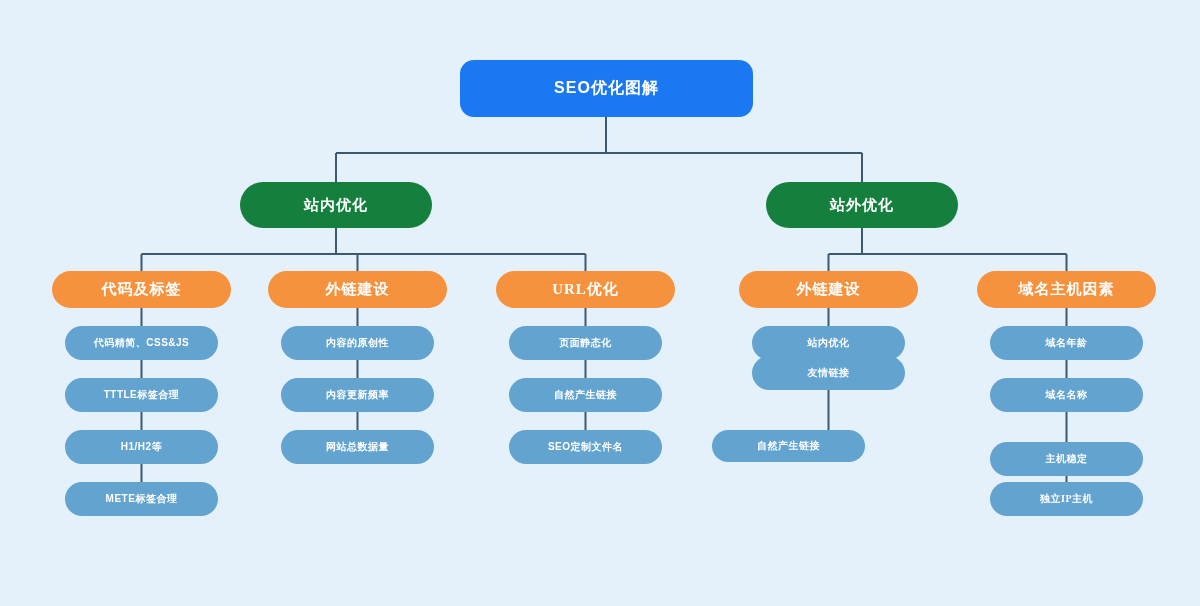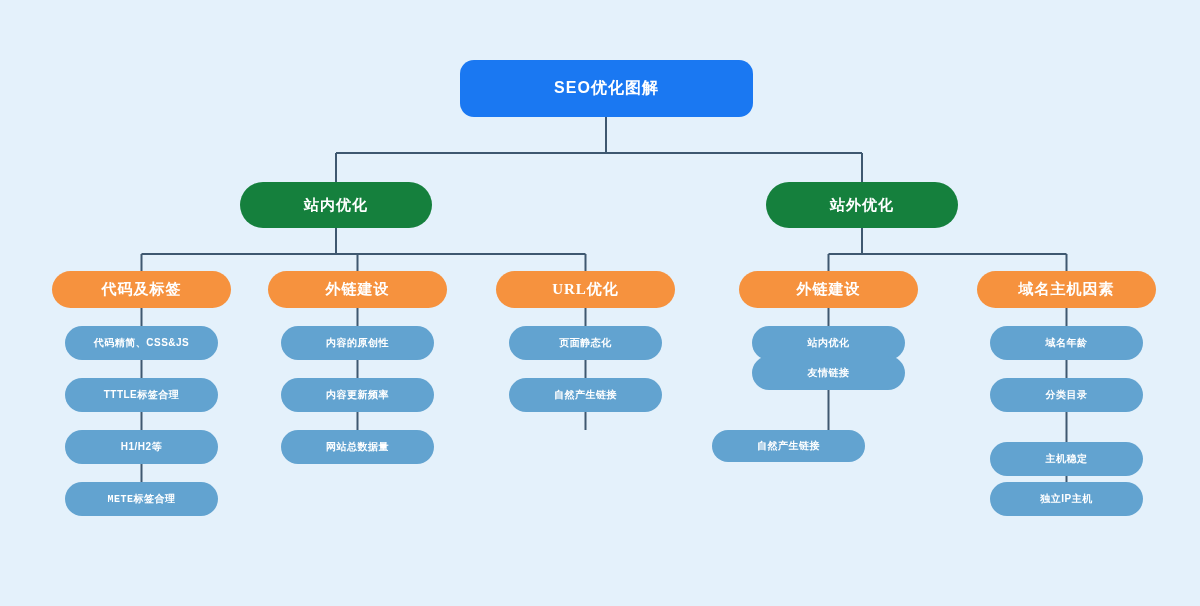--- a/index.html
+++ b/index.html
@@ -77,31 +77,32 @@
 
   <div class="node header" style="left:52px; top:271px; width:179px; height:37px;">代码及标签</div>
   <div class="node header" style="left:268px; top:271px; width:179px; height:37px;">外链建设</div>
   <div class="node header" style="left:496px; top:271px; width:179px; height:37px;font-family:Liberation Serif, serif;">URL优化</div>
   <div class="node header" style="left:739px; top:271px; width:179px; height:37px;">外链建设</div>
   <div class="node header" style="left:977px; top:271px; width:179px; height:37px;">域名主机因素</div>
 
   <div class="node leaf" style="left:65px; top:326px; width:153px; height:34px;">代码精简、CSS&amp;JS</div>
   <div class="node leaf" style="left:65px; top:378px; width:153px; height:34px;">TTTLE标签合理</div>
   <div class="node leaf" style="left:65px; top:430px; width:153px; height:34px;">H1/H2等</div>
-  <div class="node leaf" style="left:65px; top:482px; width:153px; height:34px;font-family:Liberation Mono, monospace;">METE标签合理</div>
+  <div class="node leaf" style="left:65px; top:482px; width:153px; height:34px;">METE标签合理</div>
 
   <div class="node leaf" style="left:281px; top:326px; width:153px; height:34px;">内容的原创性</div>
   <div class="node leaf" style="left:281px; top:378px; width:153px; height:34px;">内容更新频率</div>
   <div class="node leaf" style="left:509px; top:326px; width:153px; height:34px;">页面静态化</div>
 
   <div class="node leaf" style="left:281px; top:430px; width:153px; height:34px;">网站总数据量</div>
   <div class="node leaf" style="left:509px; top:378px; width:153px; height:34px;">自然产生链接</div>
+  <div class="node leaf" style="left:509px; top:430px; width:153px; height:34px;">SEO定制文件名</div>
 
   <div class="node leaf" style="left:752px; top:326px; width:153px; height:34px;">站内优化</div>
   <div class="node leaf" style="left:752px; top:356px; width:153px; height:34px;">友情链接</div>
   <div class="node leaf" style="left:712px; top:430px; width:153px; height:32px;">自然产生链接</div>
 
   <div class="node leaf" style="left:990px; top:326px; width:153px; height:34px;">域名年龄</div>
-  <div class="node leaf" style="left:990px; top:378px; width:153px; height:34px;">分类目录</div>
+  <div class="node leaf" style="left:990px; top:378px; width:153px; height:34px;">域名名称</div>
   <div class="node leaf" style="left:990px; top:430px; width:153px; height:34px;margin-top:12px;">主机稳定</div>
-  <div class="node leaf" style="left:990px; top:482px; width:153px; height:34px;">独立IP主机</div>
+  <div class="node leaf" style="left:990px; top:482px; width:153px; height:34px;font-family:Liberation Serif, serif;">独立IP主机</div>
 
 </div>
 
 </body></html>

